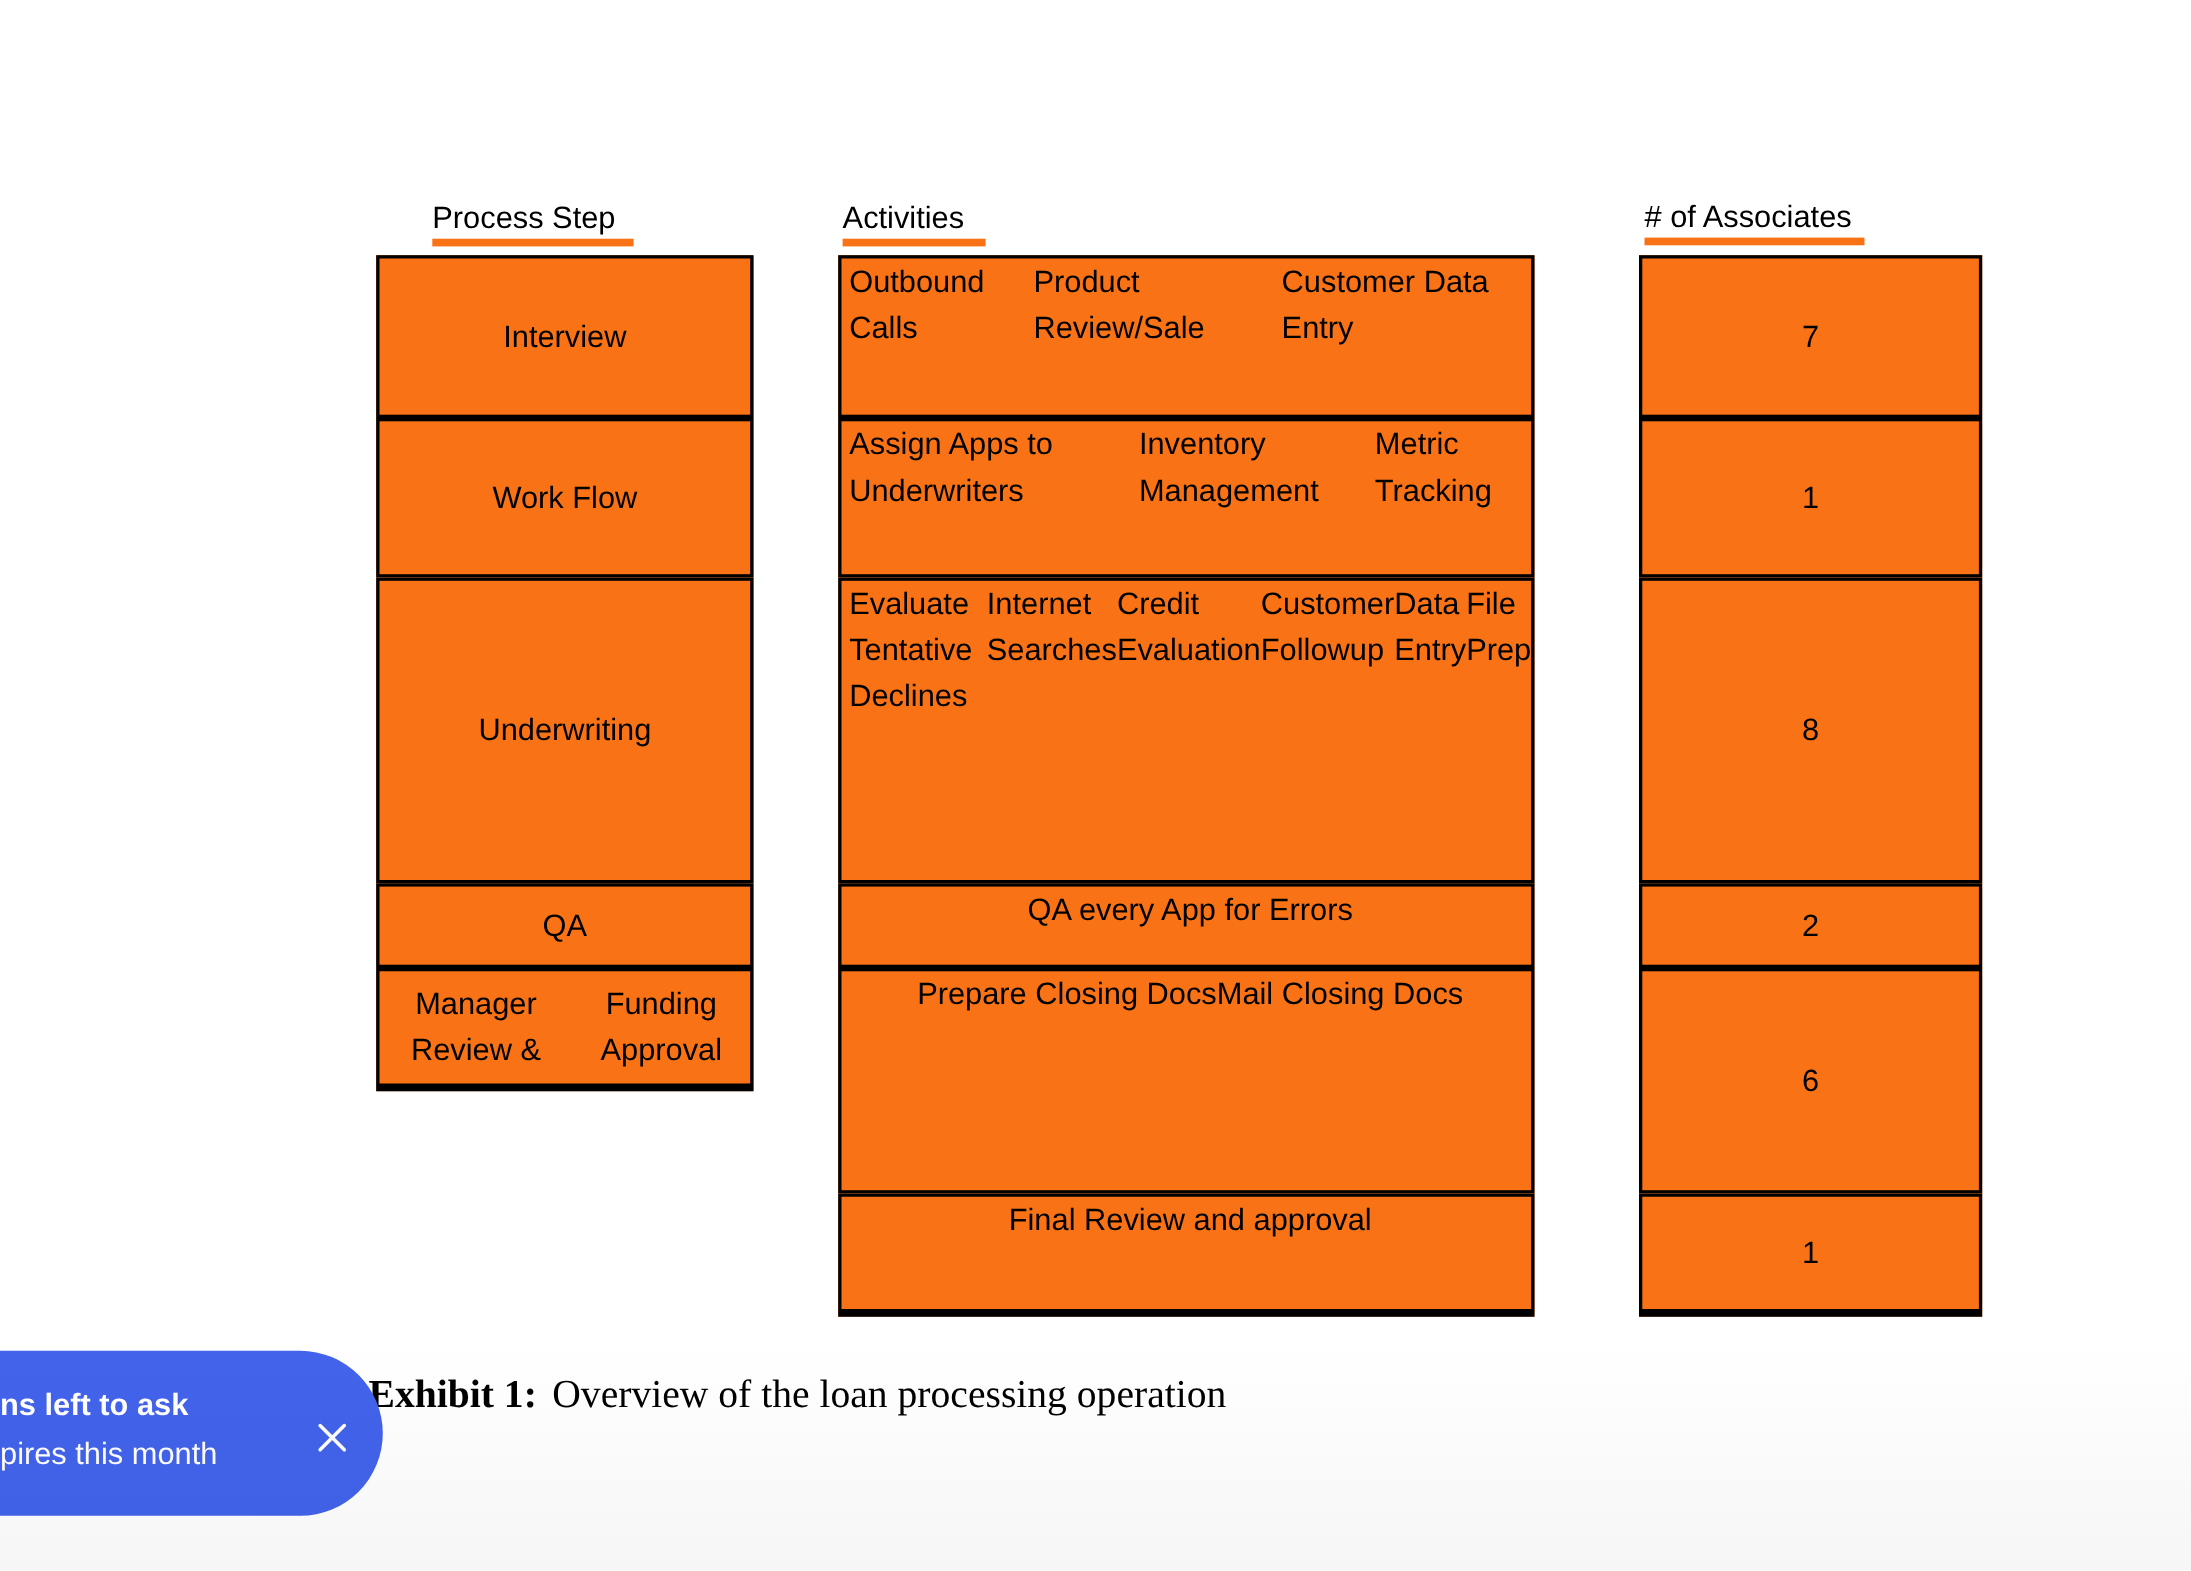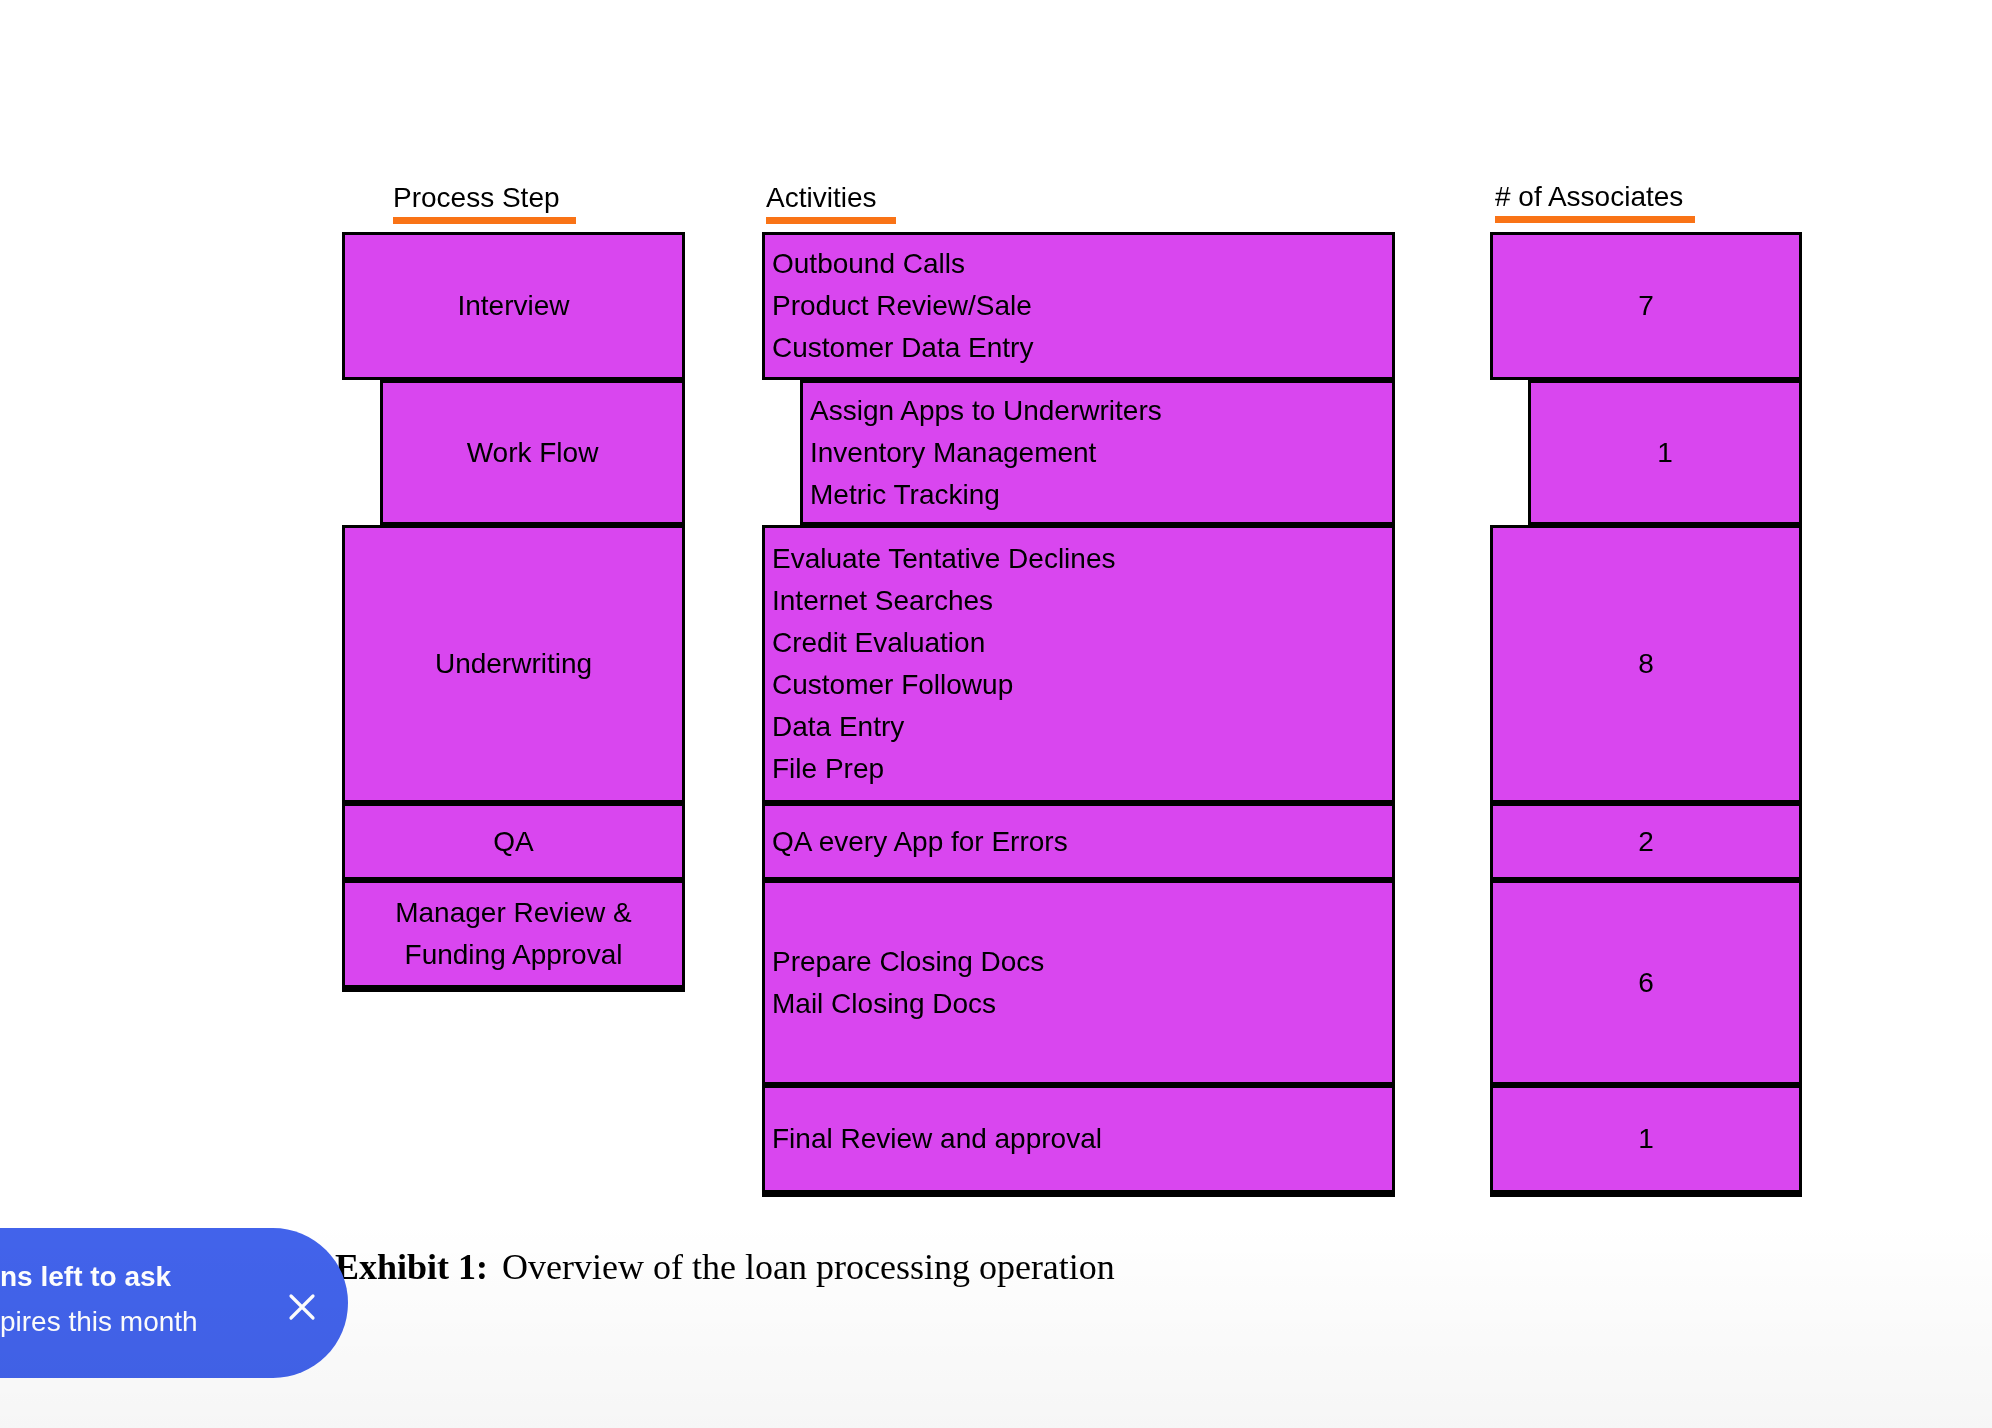--- a/index.html
+++ b/index.html
@@ -31,29 +31,29 @@
   #hdr-associates{left:1495px;top:182px;padding-right:12px;}
   
   .col{position:absolute;top:232px;display:flex;flex-direction:column;}
   #col-steps{left:342px;width:343px;justify-content:space-between;}
   #col-activities{left:762px;width:633px;}
   #col-associates{left:1490px;width:312px;}
   .cell{
     box-sizing:border-box;
     flex-shrink:0;
     border:3px solid #000;
-    background:#d946ef;
-    display:flex;flex-direction:column;justify-content:center;
+    background:#f97316;
+    display:flex;flex-direction:row;justify-content:center;
     font-size:28px;line-height:42px;
   }
   .step-cell{align-items:center;text-align:center;}
   .act-cell{align-items:flex-start;padding-left:7px;text-align:left;}
   .num-cell{align-items:center;text-align:center;}
   .row-0{height:148px;}
-  .row-1{height:145px;margin-left:38px;}
+  .row-1{height:145px;}
   .row-2{height:278px;}
   .row-3{height:77px;}
   .row-4{height:205px;}
   .row-5{height:112px;border-bottom-width:7px;}
   
   .caption{
     position:absolute;left:335px;top:1246px;
     font-family:"Liberation Serif",serif;
     font-size:36px;line-height:42px;
     white-space:nowrap;

